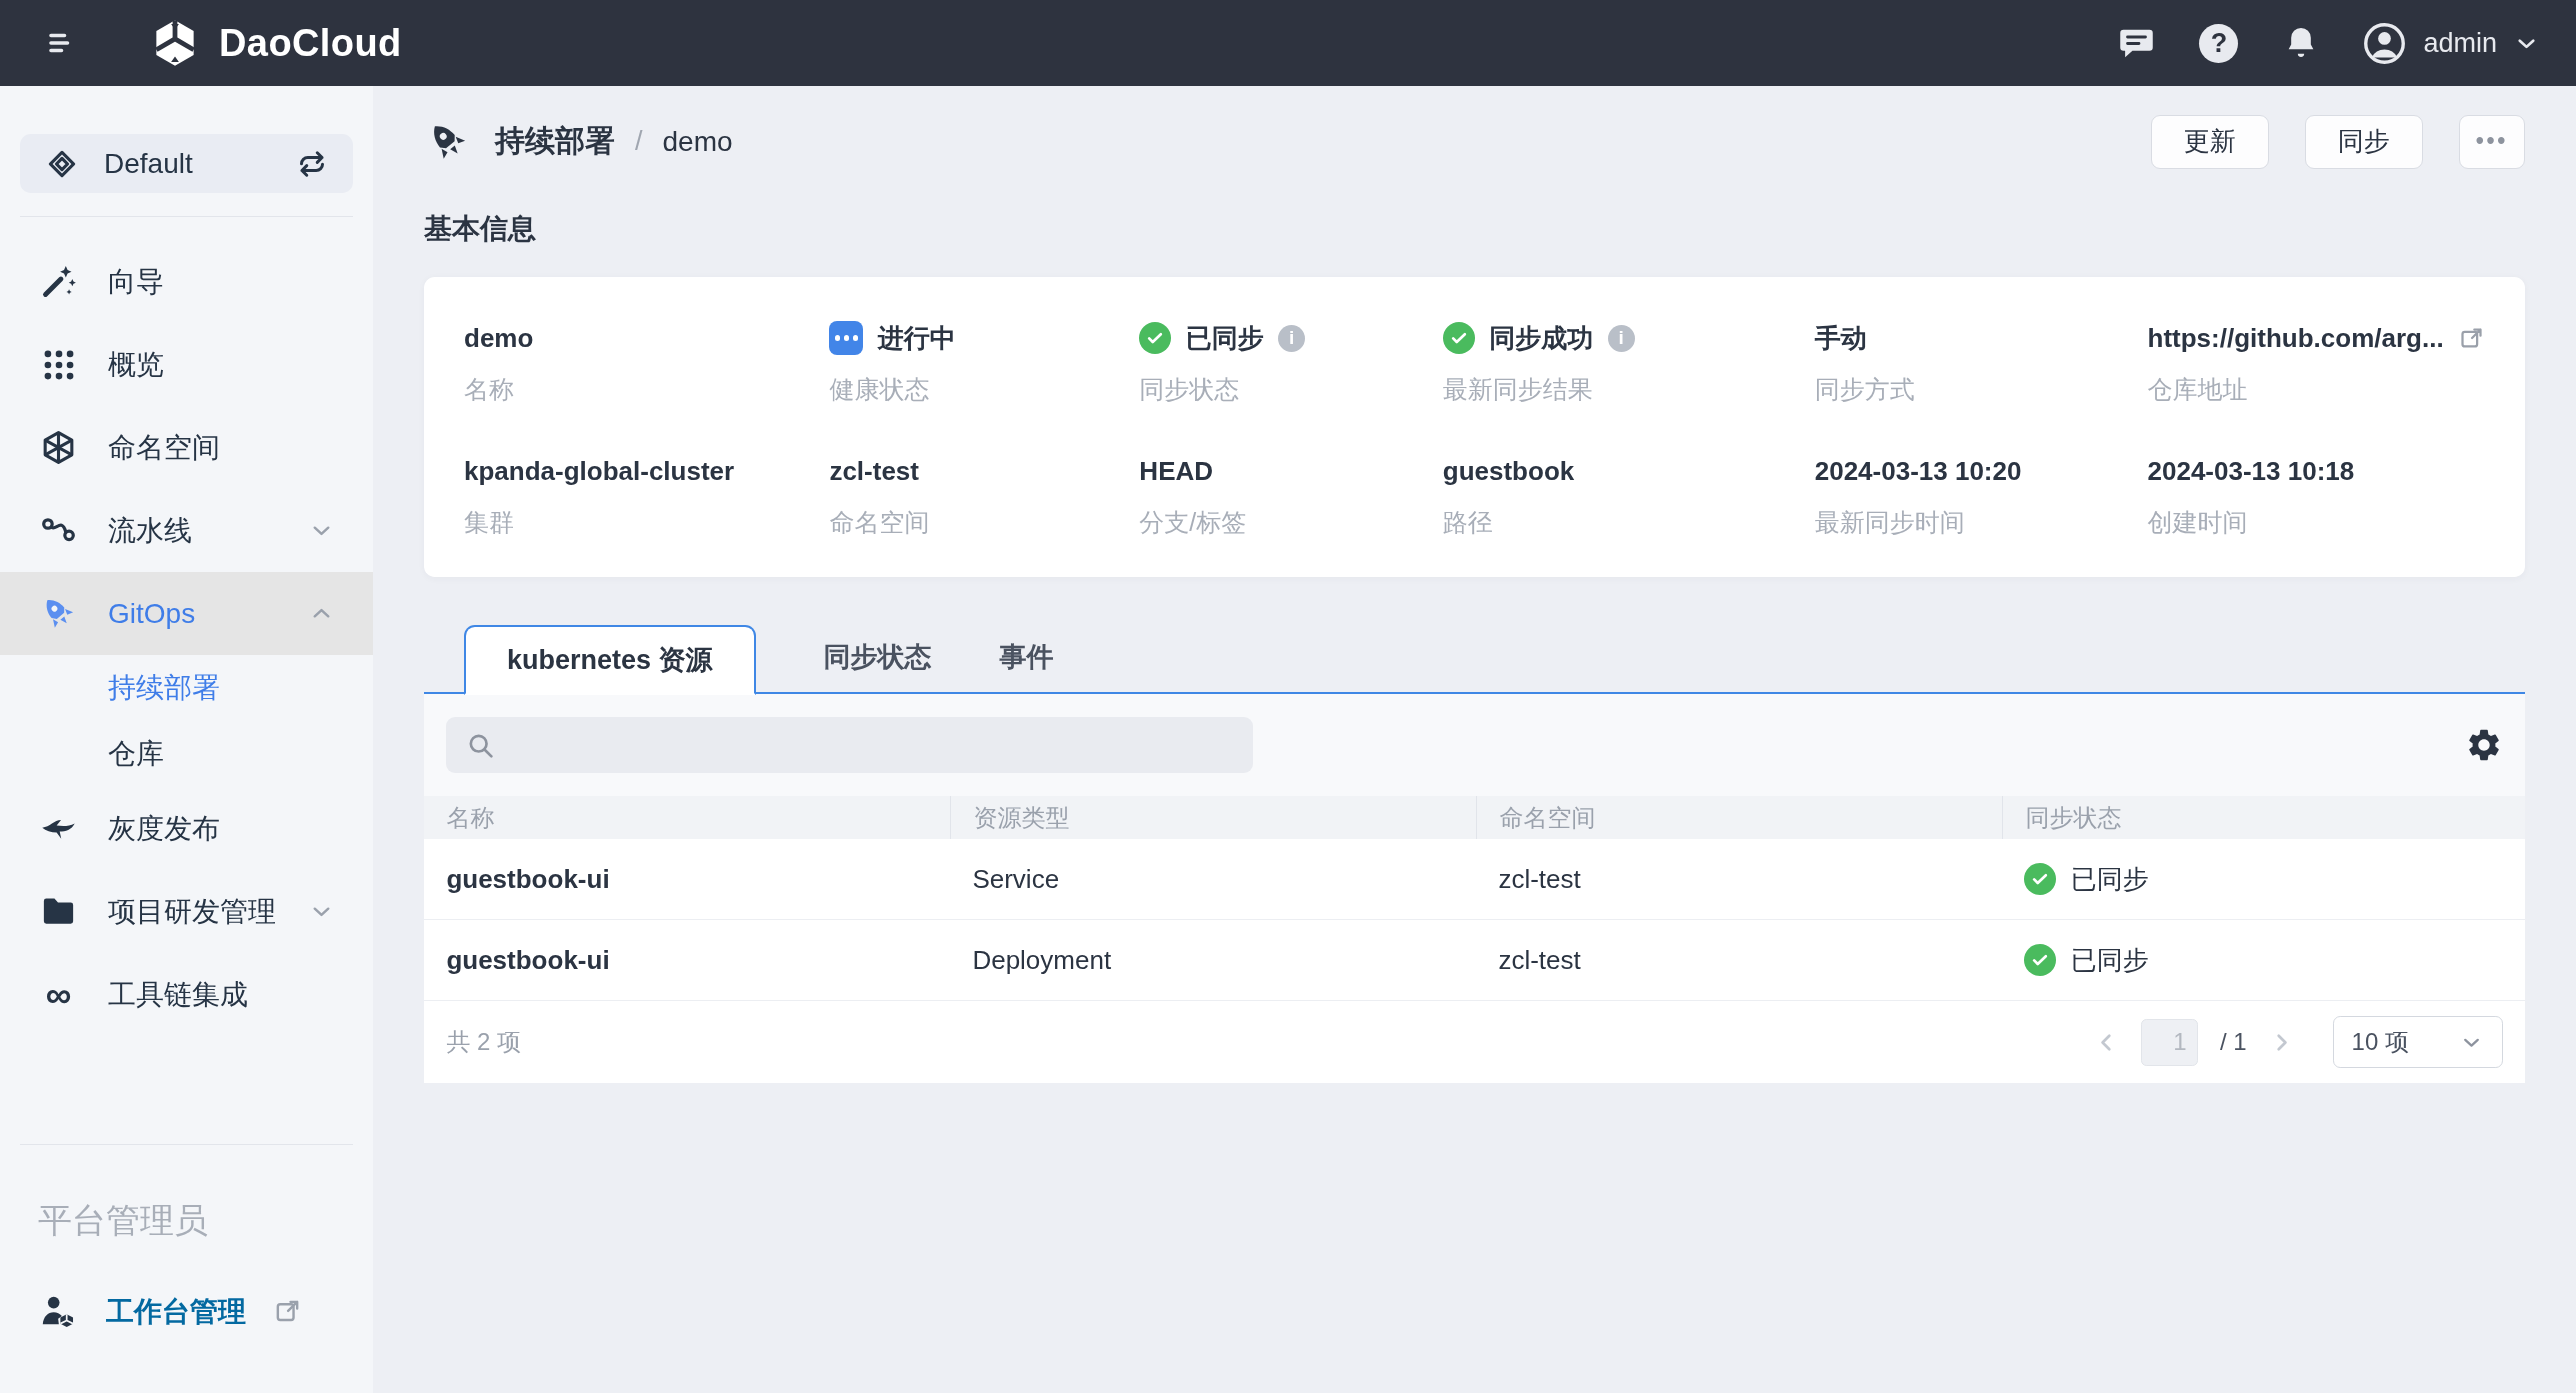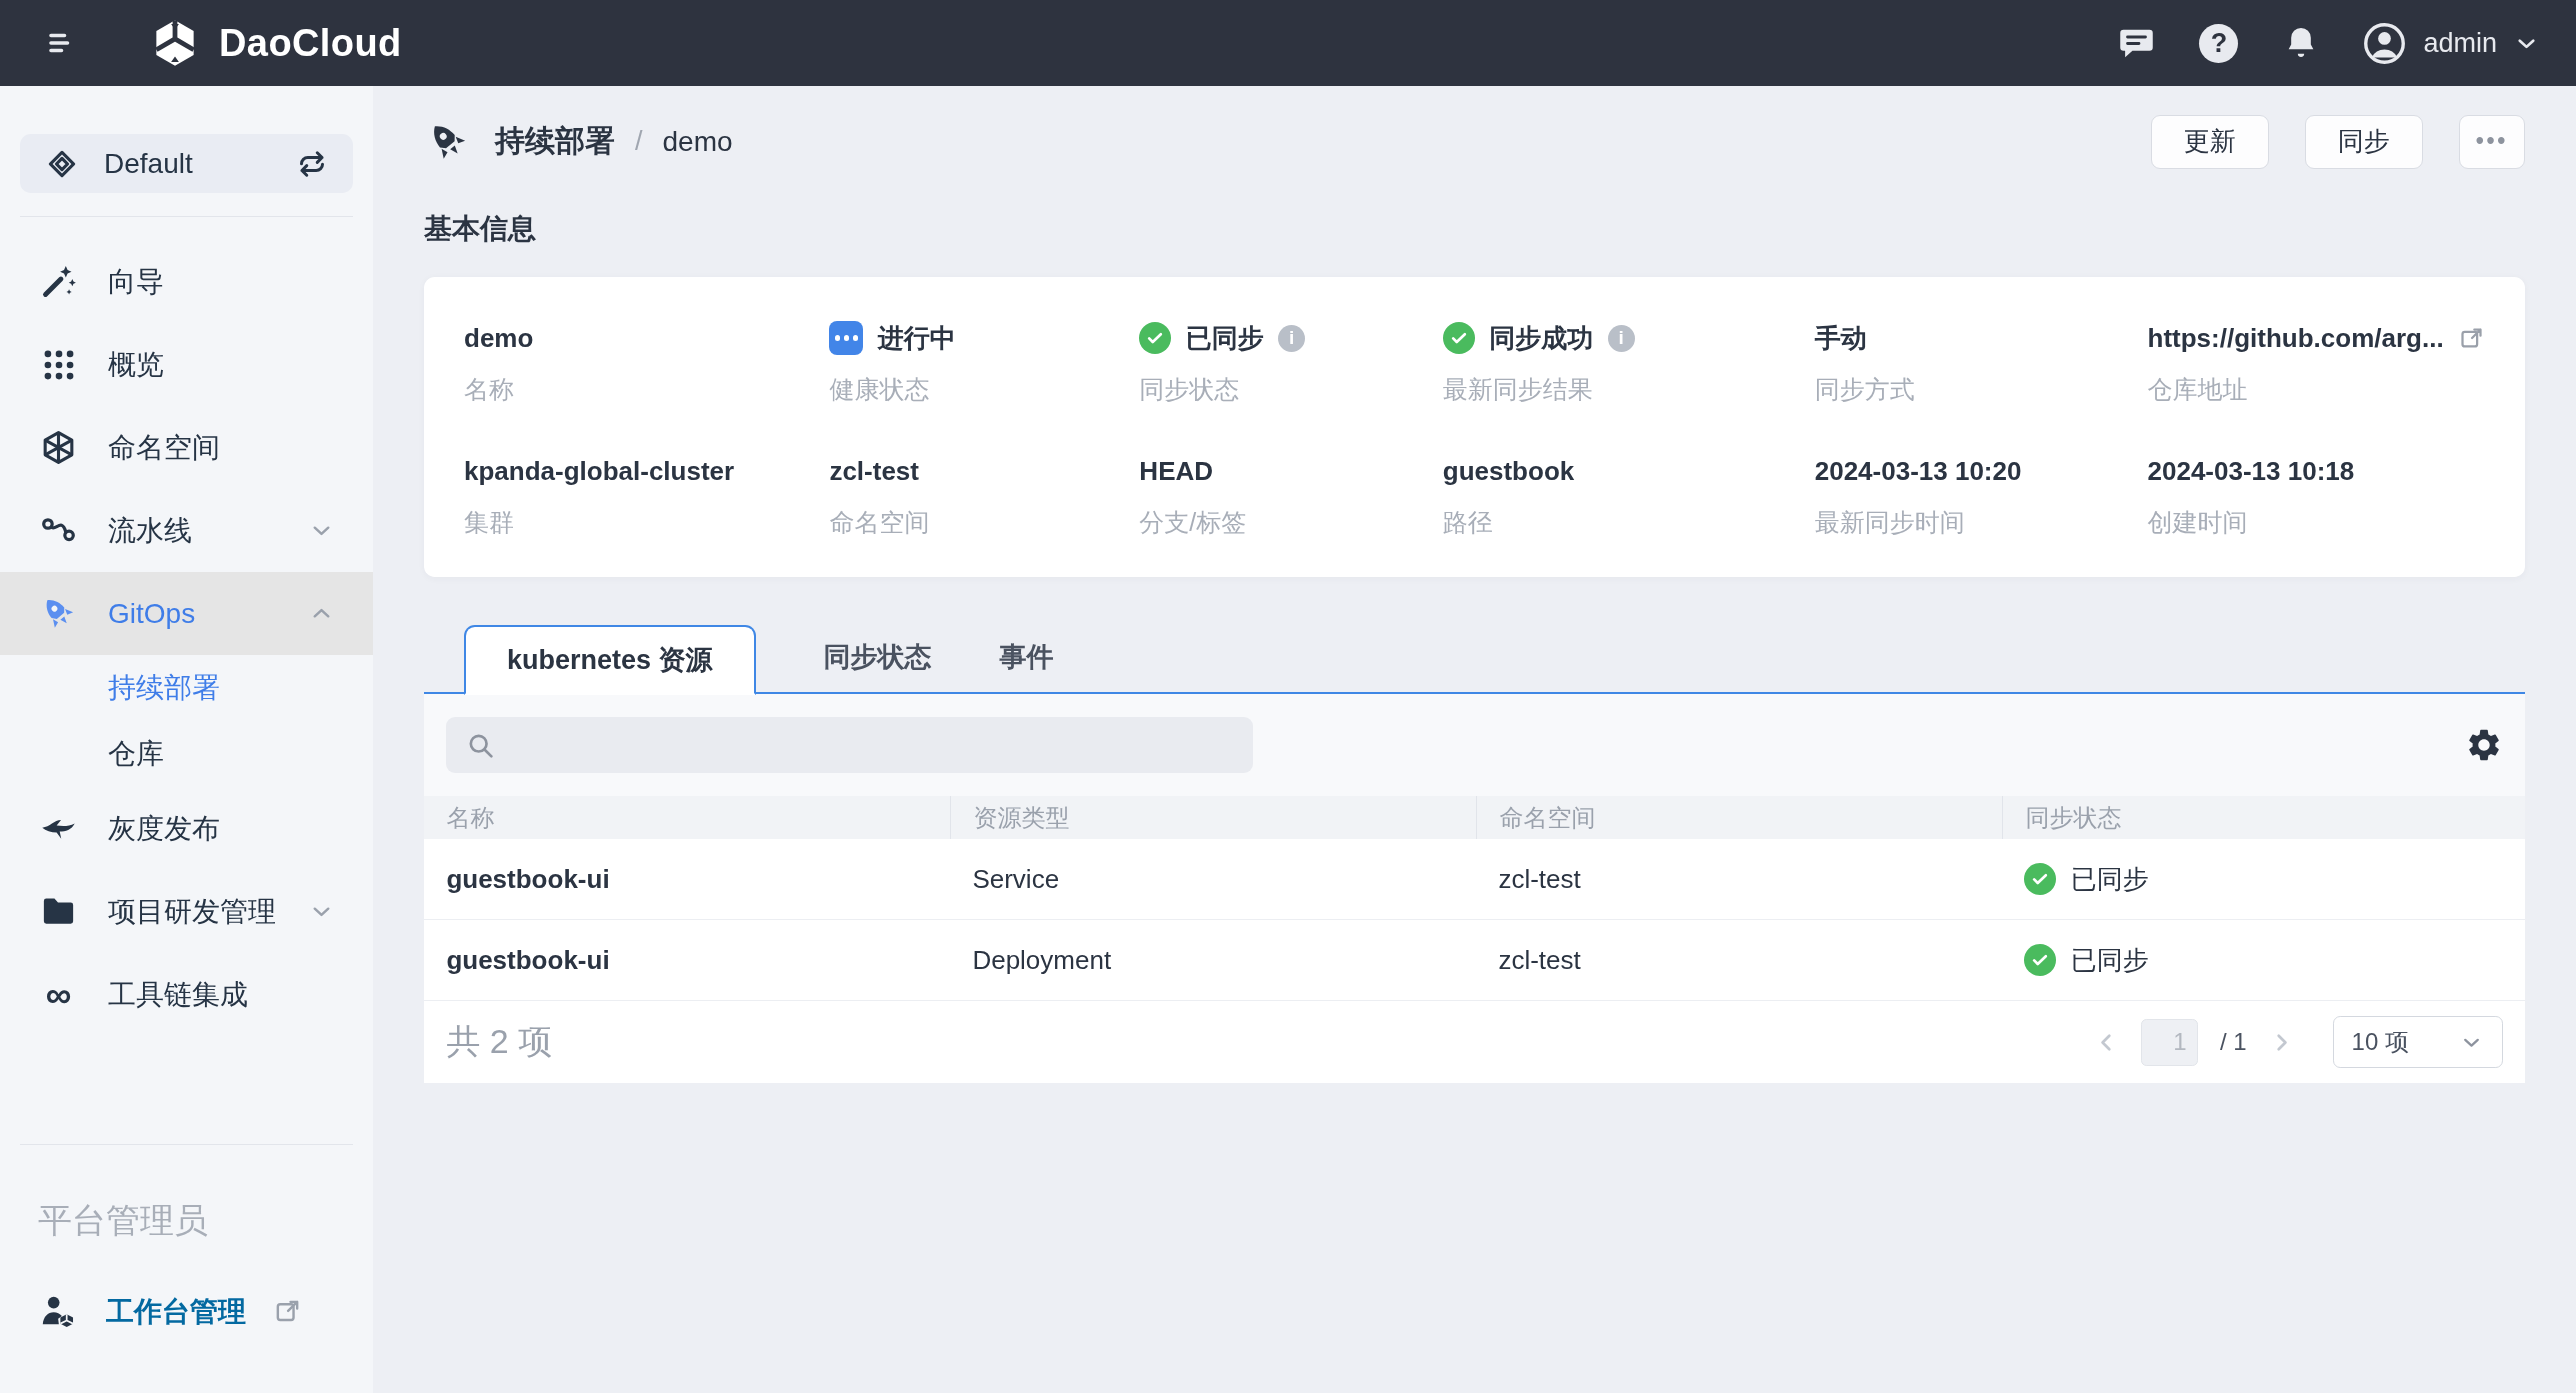--- a/index.html
+++ b/index.html
@@ -106,21 +106,21 @@
 
   .grid-cols { display:grid; grid-template-columns:526px 526px 526px 1fr; }
   .thead { background:#f1f3f6; height:43px; align-items:center; color:#9aa1ac; font-size:24px; }
   .th { padding-left:22.4px; height:43px; display:flex; align-items:center; }
   .th + .th { border-left:1.8px solid #e1e4ea;font-family:Liberation Mono, monospace; }
   .trow { background:#fff; height:81px; align-items:center; font-size:26px; border-bottom:1.8px solid #eceef2; }
   .td { padding-left:22.4px; display:flex; align-items:center; gap:14.4px; }
   .td-name { font-weight:bold; }
 
   .table-footer { background:#fff; height:82px; display:flex; align-items:center; padding:0 22.4px; }
-  .total-label { color:#9aa1ac; font-size:34px; }
+  .total-label { color:#9aa1ac; font-size:24px; }
   .pager { margin-left:auto; display:flex; align-items:center; gap:21.5px; }
   .page-chevron { color:#c3c8d0; cursor:pointer; display:flex; }
   .page-box {
     width:57px; height:47px; background:#eef0f4; border:1.8px solid #e2e5ea; border-radius:5.4px;
     color:#b3b8c0; font-size:24px; display:flex; align-items:center; justify-content:flex-end; padding-right:10.8px;
   }
   .page-info { color:#4a5260; font-size:24px; }
   .size-select {
     width:170px; height:52px; border:1.8px solid #d4d8df; border-radius:7.2px; background:#fff;
     display:flex; align-items:center; padding:0 18px; margin-left:16px;

